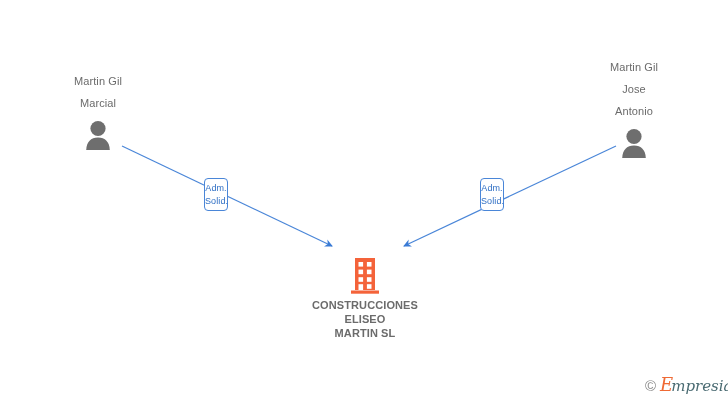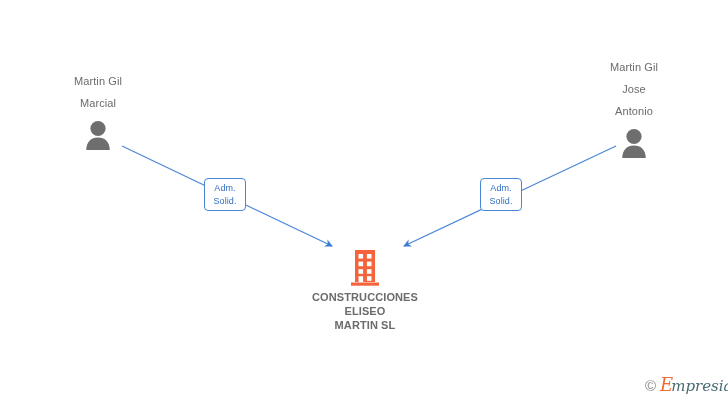--- a/index.html
+++ b/index.html
@@ -49,21 +49,21 @@
     height: 30px;
   }
 
   #person-left  { left: 23px;  top: 70px;  }
   #person-right { left: 559px; top: 56px;  }
 
   
   #company-node {
     position: absolute;
     left: 290px;
-    top: 250px;
+    top: 258px;
     width: 150px;
     text-align: center;
   }
   .company-icon {
     display: block;
     margin: 0 auto;
     width: 28px;
     height: 36px;
   }
   .company-label {
@@ -73,21 +73,21 @@
     font-weight: bold;
     color: #6b6b6b;
     white-space: pre-line;
     letter-spacing: 0.1px;
   }
 
   
   .rel-label {
     position: absolute;
     box-sizing: border-box;
-    width: 42px;
+    width: 24px;
     height: 33px;
     border: 1px solid #4a86d8;
     border-radius: 4px;
     background: #ffffff;
     color: #2f6fc4;
     font-size: 9px;
     line-height: 13px;
     text-align: center;
     padding-top: 3px;
     white-space: pre-line;

